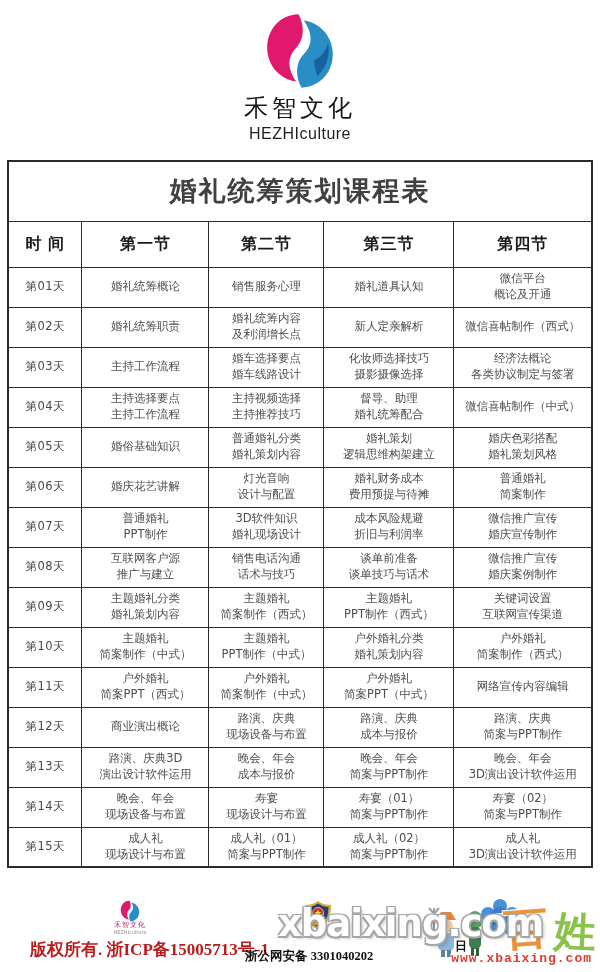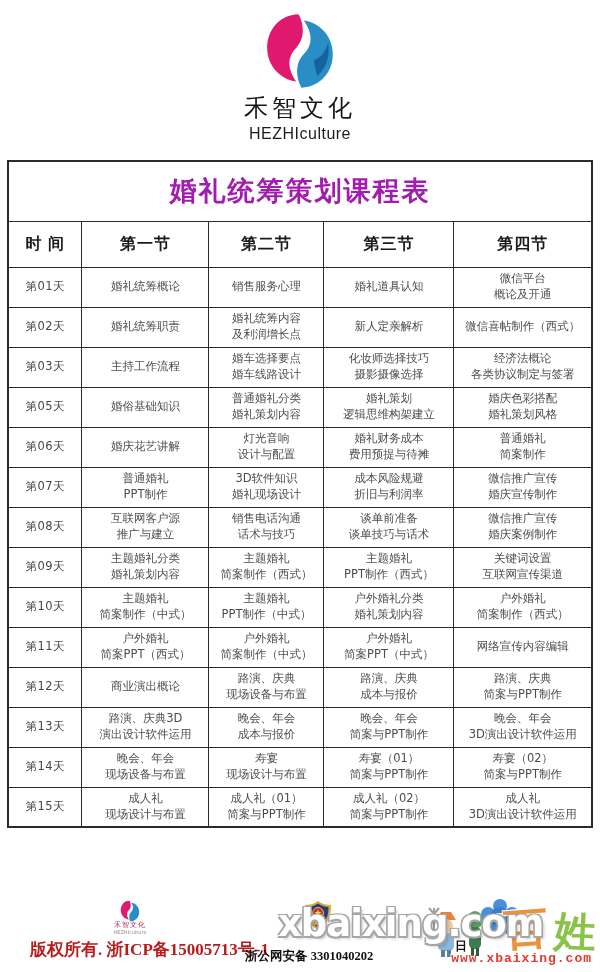--- a/index.html
+++ b/index.html
@@ -18,21 +18,21 @@
   
   table.course {
     width:584px; margin:17px auto 0 auto; border-collapse:collapse;
     table-layout:fixed; border:2px solid #2b2b2b;
   }
   table.course td {
     border:1px solid #2b2b2b; text-align:center; vertical-align:middle;
     white-space:pre-line;
   }
   td.title-cell {
-    height:60px; font-size:27px; font-weight:bold; color:#a21caf;
+    height:60px; font-size:27px; font-weight:bold; color:#404040;
     font-family:"Liberation Serif","DejaVu Serif",serif; letter-spacing:2px;
   }
   tr.head-row td {
     height:46px; font-size:16px; font-weight:bold; color:#1a1a1a;
     font-family:Liberation Sans, sans-serif; letter-spacing:1px;
   }
   tr.body-row td {
     height:40px; font-size:11.5px; color:#4d4d4d; line-height:1.35; padding:2px 3px;
   }
   tr.body-row td.day { color:#474747; letter-spacing:0.5px;text-align:center; }
@@ -129,20 +129,30 @@
           <td class="day">第03天</td>
           <td>主持工作流程</td>
           <td>婚车选择要点
 婚车线路设计</td>
           <td>化妆师选择技巧
 摄影摄像选择</td>
           <td>经济法概论
 各类协议制定与签署</td>
         </tr>
         <tr class="body-row">
+          <td class="day">第04天</td>
+          <td>主持选择要点
+主持工作流程</td>
+          <td>主持视频选择
+主持推荐技巧</td>
+          <td>督导、助理
+婚礼统筹配合</td>
+          <td>微信喜帖制作（中式）</td>
+        </tr>
+        <tr class="body-row">
           <td class="day">第05天</td>
           <td>婚俗基础知识</td>
           <td>普通婚礼分类
 婚礼策划内容</td>
           <td>婚礼策划
 逻辑思维构架建立</td>
           <td>婚庆色彩搭配
 婚礼策划风格</td>
         </tr>
         <tr class="body-row">

